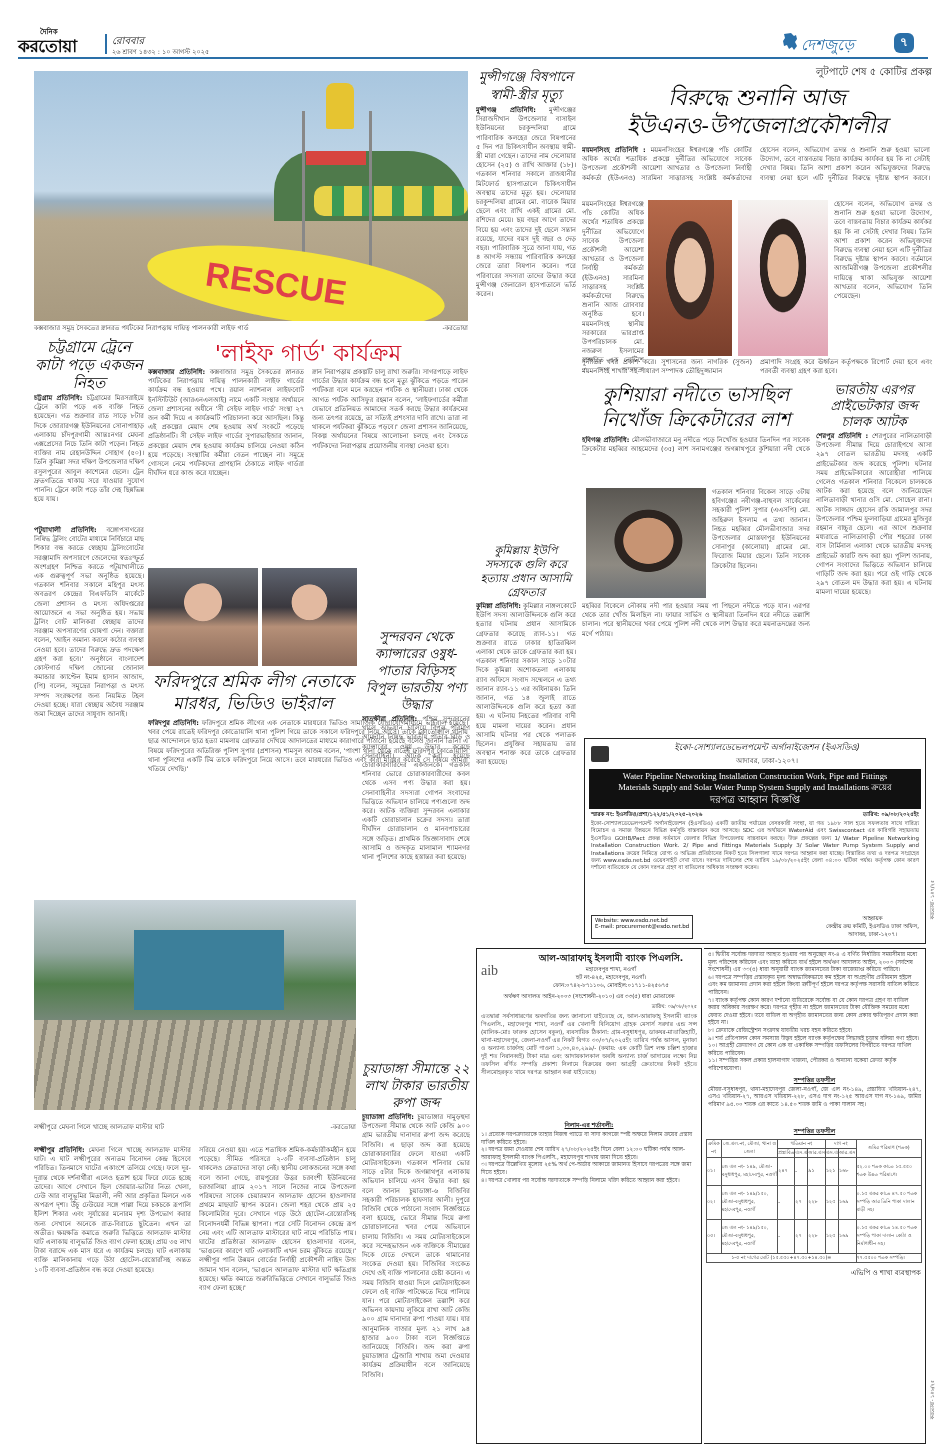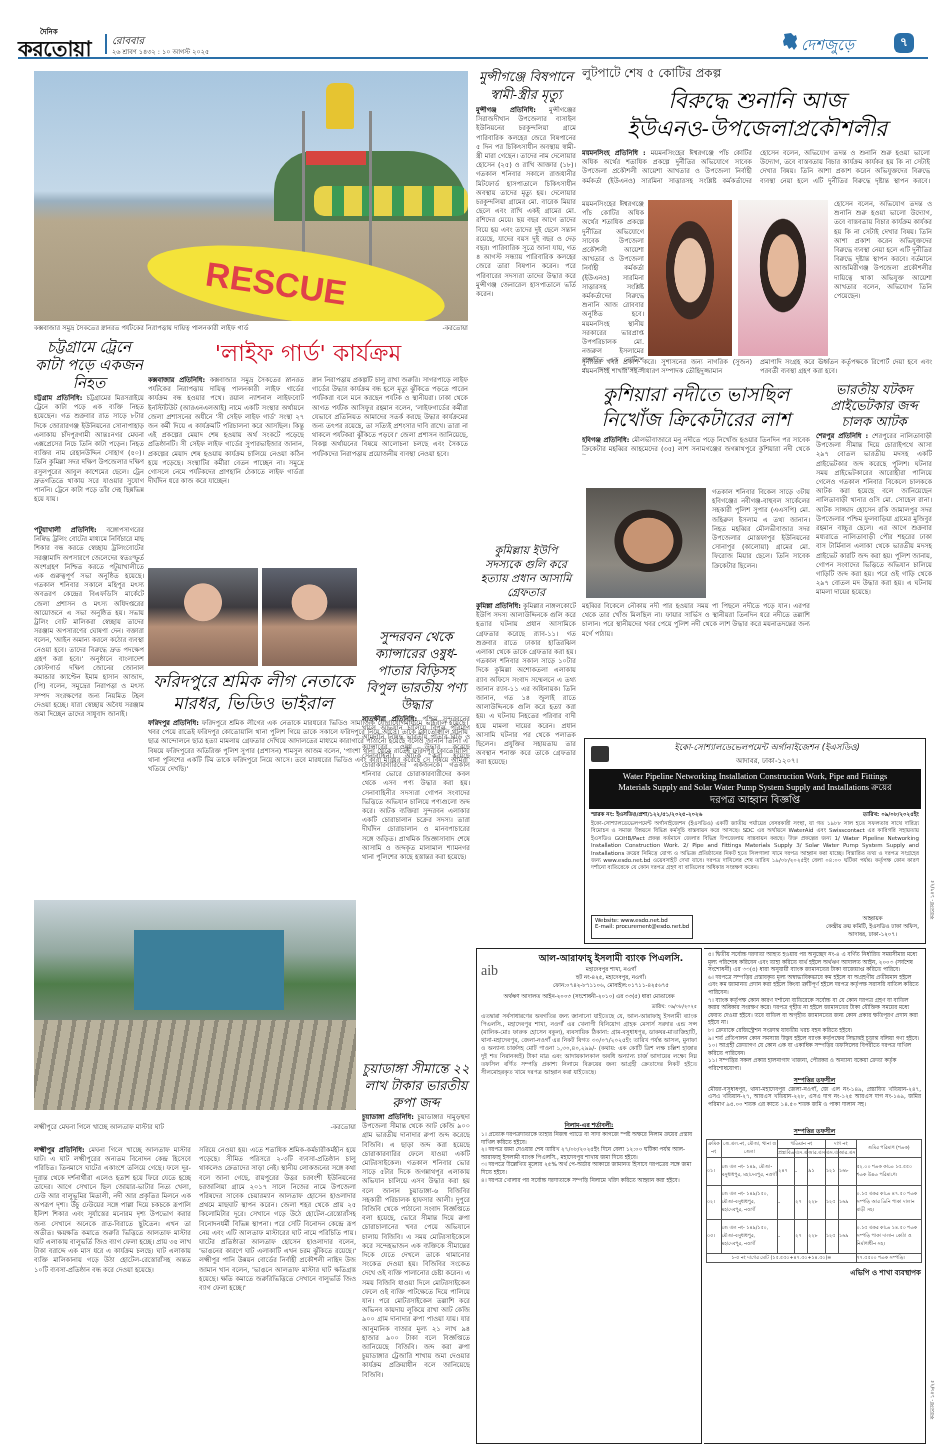--- a/index.html
+++ b/index.html
@@ -11,21 +11,21 @@
 .cap{font-size:6.5px;color:#333;display:flex;justify-content:space-between}
 .img{overflow:hidden}
 .rule{background:#2a6fa8}
 </style>
 </head>
 <body>
 
 <div class="abs" style="left:0;top:0;width:945px;height:54px">
   <div class="abs" style="left:18px;top:24px;width:82px;height:30px">
     <div style="position:absolute;left:22px;top:2px;font-size:7px;font-weight:bold;color:#111">দৈনিক</div>
-    <div style="position:absolute;left:0;top:9px;font-size:21px;font-weight:bold;color:#111;font-family:'DejaVu Serif',serif;letter-spacing:-0.5px">করতোয়া</div>
+    <div style="position:absolute;left:0;top:9px;font-size:17px;font-weight:bold;color:#111;font-family:'DejaVu Serif',serif;letter-spacing:-0.5px">করতোয়া</div>
   </div>
   <div class="abs rule" style="left:105px;top:34px;width:2px;height:20px"></div>
   <div class="abs" style="left:112px;top:33px;font-size:10px;font-style:italic;font-family:'DejaVu Serif',serif;color:#111">রোববার</div>
   <div class="abs" style="left:112px;top:47px;font-size:6.5px;color:#333">২৬ শ্রাবণ ১৪৩২ : ১০ আগস্ট ২০২৫</div>
   <div class="abs" style="left:782px;top:33px;width:16px;height:18px">
     <svg width="16" height="18" viewBox="0 0 16 18">
         <path d="M2 1 L9 0 L12 3 L14 2 L15 6 L13 9 L15 13 L12 17 L10 14 L7 16 L5 12 L2 13 L1 8 L3 5 Z" fill="#2a6fa8"></path>
       </svg>
   </div>
   <div class="abs" style="left:801px;top:33px;font-size:15px;font-style:italic;color:#2a6fa8;font-family:'DejaVu Serif',serif">দেশজুড়ে</div>
@@ -55,21 +55,21 @@
   <div class="txt" style="height:140px;margin-top:2px"><b>চট্টগ্রাম প্রতিনিধি:</b> <span>চট্টগ্রামের মিরসরাইয়ে ট্রেনে কাটা পড়ে এক ব্যক্তি নিহত হয়েছেন। গত শুক্রবার রাত সাড়ে ৮টার দিকে জোরারগঞ্জ ইউনিয়নের সোনাপাহাড় এলাকায় চাঁদপুরগামী আন্তঃনগর মেঘনা এক্সপ্রেসের নিচে তিনি কাটা পড়েন। নিহত ব্যক্তির নাম রেহানউদ্দিন সোহাগ (৫০)। তিনি কুমিল্লা সদর দক্ষিণ উপজেলার দক্ষিণ রসুলপুরের আবুল কাশেমের ছেলে। ট্রেন দ্রুতগতিতে থাকায় সরে যাওয়ার সুযোগ পাননি। ট্রেনে কাটা পড়ে তাঁর দেহ ছিন্নভিন্ন হয়ে যায়।</span></div>
 </div>
 <div class="abs" style="left:34px;top:524px;width:110px">
   <div class="txt" style="height:370px;margin-top:2px"><b>পটুয়াখালী প্রতিনিধি:</b> <span>বঙ্গোপসাগরের নিষিদ্ধ ট্রলিং বোটের মাধ্যমে নির্বিচারে মাছ শিকার বন্ধ করতে স্বেচ্ছায় ট্রলিংবোটের সরঞ্জামাদি অপসারণে জেলেদের স্বতঃস্ফূর্ত অংশগ্রহণ নিশ্চিত করতে পটুয়াখালীতে এক গুরুত্বপূর্ণ সভা অনুষ্ঠিত হয়েছে। গতকাল শনিবার সকালে মহিপুর মৎস্য অবতরণ কেন্দ্রের বিএফডিসি মার্কেটে জেলা প্রশাসন ও মৎস্য অধিদপ্তরের আয়োজনে এ সভা অনুষ্ঠিত হয়। সভায় ট্রলিং বোট মালিকরা স্বেচ্ছায় তাদের সরঞ্জাম অপসারণের ঘোষণা দেন। বক্তারা বলেন, 'আইন অমান্য করলে কঠোর ব্যবস্থা নেওয়া হবে। তাদের বিরুদ্ধে দ্রুত পদক্ষেপ গ্রহণ করা হবে।' অনুষ্ঠানে বাংলাদেশ কোস্টগার্ড দক্ষিণ জোনের জোনাল কমান্ডার ক্যাপ্টেন ইমাম হাসান আজাদ, (পি) বলেন, সমুদ্রের নিরাপত্তা ও মৎস্য সম্পদ সংরক্ষণের জন্য নিয়মিত টহল দেওয়া হচ্ছে। যারা স্বেচ্ছায় অবৈধ সরঞ্জাম জমা দিচ্ছেন তাদের সাধুবাদ জানাই।</span></div>
 </div>
 
 <div class="abs" style="left:148px;top:338px;width:320px">
   <div class="hd" style="color:#d0152a;font-size:23px;line-height:30px;font-style:normal">
     <div>'লাইফ গার্ড' কার্যক্রম</div>
   </div>
-  <div style="display:flex;gap:8px;margin-top:8px">
+  <div style="display:flex;gap:8px;margin-top:0">
     <div class="txt" style="width:156px;height:140px"><b>কক্সবাজার প্রতিনিধি:</b> <span>কক্সবাজার সমুদ্র সৈকতের স্নানরত পর্যটকের নিরাপত্তায় দায়িত্ব পালনকারী লাইফ গার্ডের কার্যক্রম বন্ধ হওয়ার পথে। রয়াল ন্যাশনাল লাইফবোট ইনস্টিটিউট (আরএনএলআই) নামে একটি সংস্থার অর্থায়নে জেলা প্রশাসনের অধীনে 'সী সেইফ লাইফ গার্ড' সংস্থা ২৭ জন কর্মী দিয়ে এ কার্যক্রমটি পরিচালনা করে আসছিল। কিন্তু এই প্রকল্পের মেয়াদ শেষ হওয়ায় অর্থ সংকটে পড়েছে প্রতিষ্ঠানটি। সী সেইফ লাইফ গার্ডের সুপারভাইজার জানান, প্রকল্পের মেয়াদ শেষ হওয়ায় কার্যক্রম চালিয়ে নেওয়া কঠিন হয়ে পড়েছে। সংস্থাটির কর্মীরা বেতন পাচ্ছেন না। সমুদ্রে গোসলে নেমে পর্যটকদের প্রাণহানি ঠেকাতে লাইফ গার্ডরা দীর্ঘদিন ধরে কাজ করে যাচ্ছেন।</span></div>
     <div class="txt" style="width:156px;height:140px">স্নান নিরাপত্তায় প্রকল্পটি চালু রাখা জরুরি। সাগরপাড়ে লাইফ গার্ডের উদ্ধার কার্যক্রম বন্ধ হলে মৃত্যু ঝুঁকিতে পড়তে পারেন পর্যটকরা বলে মনে করছেন পর্যটক ও স্থানীয়রা। ঢাকা থেকে আগত পর্যটক আসিফুর রহমান বলেন, 'লাইফগার্ডের কর্মীরা যেভাবে প্রতিনিয়ত আমাদের সতর্ক করছে উদ্ধার কার্যক্রমের জন্য তৎপর রয়েছে, তা সত্যিই প্রশংসার দাবি রাখে। তারা না থাকলে পর্যটকরা ঝুঁকিতে পড়বে।' জেলা প্রশাসন জানিয়েছে, বিকল্প অর্থায়নের বিষয়ে আলোচনা চলছে এবং সৈকতে পর্যটকদের নিরাপত্তায় প্রয়োজনীয় ব্যবস্থা নেওয়া হবে।</div>
   </div>
 </div>
 
 <div class="abs img" style="left:148px;top:568px;width:110px;height:98px;background:radial-gradient(circle at 50% 35%,#e2b9a0 0 22%,transparent 23%),linear-gradient(180deg,#6b6f76,#3e3c40 40%,#b69078 60%,#8a6a5a)"></div>
 <div class="abs img" style="left:262px;top:568px;width:95px;height:98px;background:radial-gradient(circle at 50% 35%,#e2b9a0 0 22%,transparent 23%),linear-gradient(180deg,#5f6470,#3a383e 40%,#b69078 60%,#8a6a5a)"></div>
 <div class="abs" style="left:148px;top:670px;width:210px">
   <div class="hd" style="font-size:17px;line-height:22px">
     <div>ফরিদপুরে শ্রমিক লীগ নেতাকে</div>
@@ -103,21 +103,21 @@
     <div class="txt" style="width:158px;height:215px">সরিয়ে নেওয়া হয়। এতে শতাধিক শ্রমিক-কর্মচারীকর্মহীন হয়ে পড়েছে। সীমিত পরিসরে ২-৩টি ব্যবসা-প্রতিষ্ঠান চালু থাকলেও ক্রেতাদের সাড়া নেই। স্থানীয় লোকজনের সঙ্গে কথা বলে জানা গেছে, রায়পুরের উত্তর চরবংশী ইউনিয়নের চরজালিয়া গ্রামে ২০১৭ সালে নিজের নামে উপজেলা পরিষদের সাবেক চেয়ারম্যান আলতাফ হোসেন হাওলাদার প্রথমে মাছঘাট স্থাপন করেন। জেলা শহর থেকে প্রায় ২৫ কিলোমিটার দূরে। সেখানে গড়ে উঠে হোটেল-রেস্তোরাঁসহ বিনোদনধর্মী বিভিন্ন স্থাপনা। পরে সেটি বিনোদন কেন্দ্রে রূপ নেয় এবং এটি আলতাফ মাস্টারের ঘাট নামে পরিচিতি পায়। ঘাটের প্রতিষ্ঠাতা আলতাফ হোসেন হাওলাদার বলেন, 'ভাঙনের কারণে ঘাট এলাকাটি এখন চরম ঝুঁকিতে রয়েছে।' লক্ষ্মীপুর পানি উন্নয়ন বোর্ডের নির্বাহী প্রকৌশলী নাহিদ উজ জামান খান বলেন, 'ভাঙনে আলতাফ মাস্টার ঘাট ক্ষতিগ্রস্ত হয়েছে। ক্ষতি কমাতে জরুরিভিত্তিতে সেখানে বালুভর্তি জিও ব্যাগ ফেলা হচ্ছে।'</div>
   </div>
 </div>
 
 <div class="abs" style="left:476px;top:68px;width:100px">
   <div class="hd" style="font-size:13px;line-height:18px">মুন্সীগঞ্জে বিষপানে স্বামী-স্ত্রীর মৃত্যু</div>
   <div class="txt" style="height:330px;margin-top:2px"><b>মুন্সীগঞ্জ প্রতিনিধি:</b> <span>মুন্সীগঞ্জের সিরাজদীখান উপজেলার বাসাইল ইউনিয়নের চরকুন্দলিয়া গ্রামে পারিবারিক কলহের জেরে বিষপানের ৫ দিন পর চিকিৎসাধীন অবস্থায় স্বামী-স্ত্রী মারা গেছেন। তাদের নাম দেলোয়ার হোসেন (২৫) ও রাখি আক্তার (১৮)। গতকাল শনিবার সকালে রাজধানীর মিটফোর্ড হাসপাতালে চিকিৎসাধীন অবস্থায় তাদের মৃত্যু হয়। দেলোয়ার চরকুন্দলিয়া গ্রামের মো. বারেক মিয়ার ছেলে এবং রাখি একই গ্রামের মো. রশিদের মেয়ে। ছয় বছর আগে তাদের বিয়ে হয় এবং তাদের দুই ছেলে সন্তান রয়েছে, যাদের বয়স দুই বছর ও দেড় বছর। পারিবারিক সূত্রে জানা যায়, গত ৪ আগস্ট সন্ধ্যায় পারিবারিক কলহের জেরে তারা বিষপান করেন। পরে পরিবারের সদস্যরা তাদের উদ্ধার করে মুন্সীগঞ্জ জেনারেল হাসপাতালে ভর্তি করেন।</span></div>
 </div>
 
 <div class="abs" style="left:582px;top:64px;width:350px">
-  <div style="text-align:left;font-size:12px;color:#222">লুটপাটে শেষ ৫ কোটির প্রকল্প</div>
+  <div style="text-align:right;font-size:10px;color:#222">লুটপাটে শেষ ৫ কোটির প্রকল্প</div>
   <div class="hd" style="font-size:22px;line-height:28px;margin-top:3px">
     <div>বিরুদ্ধে শুনানি আজ</div>
     <div>ইউএনও-উপজেলাপ্রকৌশলীর</div>
   </div>
   <div style="display:flex;gap:8px;margin-top:6px">
     <div class="txt" style="width:170px;height:36px"><b>ময়মনসিংহ প্রতিনিধি :</b> <span>ময়মনসিংহের ঈশ্বরগঞ্জে পাঁচ কোটির অধিক অর্থের শতাধিক প্রকল্পে দুর্নীতির অভিযোগে সাবেক উপজেলা প্রকৌশলী আয়েশা আখতার ও উপজেলা নির্বাহী কর্মকর্তা (ইউএনও) সারমিনা সাত্তারসহ সংশ্লিষ্ট কর্মকর্তাদের বিরুদ্ধে শুনানি আজ রোববার অনুষ্ঠিত হবে। ময়মনসিংহ স্থানীয় সরকারের ভারপ্রাপ্ত উপপরিচালক মো. নজরুল ইসলামের স্বাক্ষরিত এক নোটিশে এ তথ্য জানানো হয়েছে।</span></div>
     <div class="txt" style="width:170px;height:36px">হোসেন বলেন, অভিযোগ তদন্ত ও শুনানি শুরু হওয়া ভালো উদ্যোগ, তবে বাস্তবতায় বিচার কার্যক্রম কার্যকর হয় কি না সেটাই দেখার বিষয়। তিনি আশা প্রকাশ করেন অভিযুক্তদের বিরুদ্ধে ব্যবস্থা নেয়া হলে এটি দুর্নীতির বিরুদ্ধে দৃষ্টান্ত স্থাপন করবে। বর্তমানে আজমিরীগঞ্জ উপজেলা প্রকৌশলীর দায়িত্বে থাকা অভিযুক্ত আয়েশা আখতার বলেন, অভিযোগ তিনি পেয়েছেন।</div>
   </div>
 </div>
 <div class="abs txt" style="left:582px;top:200px;width:62px;height:170px">ময়মনসিংহের ঈশ্বরগঞ্জে পাঁচ কোটির অধিক অর্থের শতাধিক প্রকল্পে দুর্নীতির অভিযোগে সাবেক উপজেলা প্রকৌশলী আয়েশা আখতার ও উপজেলা নির্বাহী কর্মকর্তা (ইউএনও) সারমিনা সাত্তারসহ সংশ্লিষ্ট কর্মকর্তাদের বিরুদ্ধে শুনানি আজ রোববার অনুষ্ঠিত হবে। ময়মনসিংহ স্থানীয় সরকারের ভারপ্রাপ্ত উপপরিচালক মো. নজরুল ইসলামের স্বাক্ষরিত এক নোটিশে এ তথ্য জানানো হয়েছে।</div>
@@ -137,21 +137,21 @@
 <div class="abs img" style="left:586px;top:488px;width:120px;height:110px;background:radial-gradient(ellipse at 52% 48%,#c79473 0 28%,#2c2420 29% 38%,transparent 39%),linear-gradient(180deg,#5a5752,#8e8a82 70%,#6d7175)"></div>
 <div class="abs txt" style="left:712px;top:488px;width:98px;height:110px">গতকাল শনিবার বিকেল সাড়ে ৩টায় হবিগঞ্জের নবীগঞ্জ-বাহুবল সার্কেলের সহকারী পুলিশ সুপার (এএসপি) মো. জহিরুল ইসলাম এ তথ্য জানান। নিহত মহব্বির মৌলভীবাজার সদর উপজেলার মোস্তফাপুর ইউনিয়নের সোনাপুর (কালোয়া) গ্রামের মো. ফিরোজ মিয়ার ছেলে। তিনি সাবেক ক্রিকেটার ছিলেন।</div>
 <div class="abs txt" style="left:582px;top:602px;width:228px;height:130px">মহব্বির বিকেলে নৌকায় নদী পার হওয়ার সময় পা পিছলে নদীতে পড়ে যান। এরপর থেকে তার খোঁজ মিলছিল না। ফায়ার সার্ভিস ও স্থানীয়রা তিনদিন ধরে নদীতে তল্লাশি চালান। পরে স্থানীয়দের খবর পেয়ে পুলিশ নদী থেকে লাশ উদ্ধার করে ময়নাতদন্তের জন্য মর্গে পাঠায়।</div>
 
 <div class="abs" style="left:476px;top:544px;width:100px">
   <div class="hd" style="font-size:11px;line-height:14px">কুমিল্লায় ইউপি সদস্যকে গুলি করে হত্যায় প্রধান আসামি গ্রেফতার</div>
   <div class="txt" style="height:325px;margin-top:2px"><b>কুমিল্লা প্রতিনিধি:</b> <span>কুমিল্লার নাঙ্গলকোটে ইউপি সদস্য আলাউদ্দিনকে গুলি করে হত্যার ঘটনায় প্রধান আসামিকে গ্রেফতার করেছে র‍্যাব-১১। গত শুক্রবার রাতে ঢাকার হাতিরঝিল এলাকা থেকে তাকে গ্রেফতার করা হয়। গতকাল শনিবার সকাল সাড়ে ১০টার দিকে কুমিল্লা অশোকতলা এলাকায় র‍্যাব অফিসে সংবাদ সম্মেলনে এ তথ্য জানান র‍্যাব-১১ এর অধিনায়ক। তিনি জানান, গত ১৪ জুলাই রাতে আলাউদ্দিনকে গুলি করে হত্যা করা হয়। এ ঘটনায় নিহতের পরিবার বাদী হয়ে মামলা দায়ের করেন। প্রধান আসামি ঘটনার পর থেকে পলাতক ছিলেন। প্রযুক্তির সহায়তায় তার অবস্থান শনাক্ত করে তাকে গ্রেফতার করা হয়েছে।</span></div>
 </div>
 
 <div class="abs" style="left:816px;top:382px;width:116px">
-  <div class="hd" style="font-size:13px;line-height:16px">ভারতীয় যটকদ প্রাইভেটকার জব্দ চালক আটক</div>
+  <div class="hd" style="font-size:13px;line-height:16px">ভারতীয় এরপর প্রাইভেটকার জব্দ চালক আটক</div>
   <div class="txt" style="height:280px;margin-top:2px"><b>শেরপুর প্রতিনিধি :</b> <span>শেরপুরের নালিতাবাড়ী উপজেলা সীমান্ত দিয়ে চোরাইপথে আসা ২৯৭ বোতল ভারতীয় মদসহ একটি প্রাইভেটকার জব্দ করেছে পুলিশ। ঘটনার সময় প্রাইভেটকারের আরোহীরা পালিয়ে গেলেও গতকাল শনিবার বিকেলে চালককে আটক করা হয়েছে বলে জানিয়েছেন নালিতাবাড়ী থানার ওসি মো. সোহেল রানা। আটক সাজ্জাদ হোসেন রকি জামালপুর সদর উপজেলার পশ্চিম ফুলবাড়িয়া গ্রামের মুজিবুর রহমান বাচ্চুর ছেলে। এর আগে শুক্রবার মধ্যরাতে নালিতাবাড়ী পৌর শহরের ঢাকা বাস টার্মিনাল এলাকা থেকে ভারতীয় মদসহ প্রাইভেট কারটি জব্দ করা হয়। পুলিশ জানায়, গোপন সংবাদের ভিত্তিতে অভিযান চালিয়ে গাড়িটি জব্দ করা হয়। পরে ওই গাড়ি থেকে ২৯৭ বোতল মদ উদ্ধার করা হয়। এ ঘটনায় মামলা দায়ের হয়েছে।</span></div>
 </div>
 
 <div class="abs" style="left:584px;top:738px;width:342px;height:206px;border:1px solid #222">
   <div style="display:flex;align-items:center;gap:6px;padding:2px 6px 0">
     <div style="width:18px;height:16px;background:#333;border-radius:2px"></div>
     <div style="flex:1;text-align:center">
       <div style="font-size:8.5px;font-style:italic;color:#111">ইকো-সোশ্যালডেভেলপমেন্ট অর্গানাইজেশন (ইএসডিও)</div>
       <div style="font-size:7px;color:#333">আদাবর, ঢাকা-১২০৭।</div>
     </div>
@@ -260,15 +260,15 @@
           <td style="border:1px solid #555">১২৫</td>
           <td style="border:1px solid #555">১৬৯</td>
           <td style="border:1px solid #555">০.১৫ একর কাতে ১৪.৫০ শতক সম্পত্তি পাকা দালান কোঠা ও নির্মাণাধীন সহ।</td>
     </tr>
     <tr>
       <td colspan="7" style="border:1px solid #555;text-align:center">১-৩ নং দাগের মোট (১৫.৫৫০+৪৭.৫০+১৪.৫০)=</td>
       <td style="border:1px solid #555">৭৭.৫৫০০ শতক সম্পত্তি।</td>
     </tr>
   </tbody>
     </table>
-  <div style="text-align:right;font-size:7px;font-weight:bold;padding:4px 4px 0">এভিপি ও শাখা ব্যবস্থাপক</div>
+  <div style="text-align:right;font-size:7px;font-weight:normal;padding:4px 4px 0">এভিপি ও শাখা ব্যবস্থাপক</div>
 </div>
 <div class="abs" style="left:928px;top:1380px;font-size:5px;color:#333;writing-mode:vertical-rl;transform:rotate(180deg)">করতোয়া- ১৪৬/২৫</div>
 
 </body></html>

